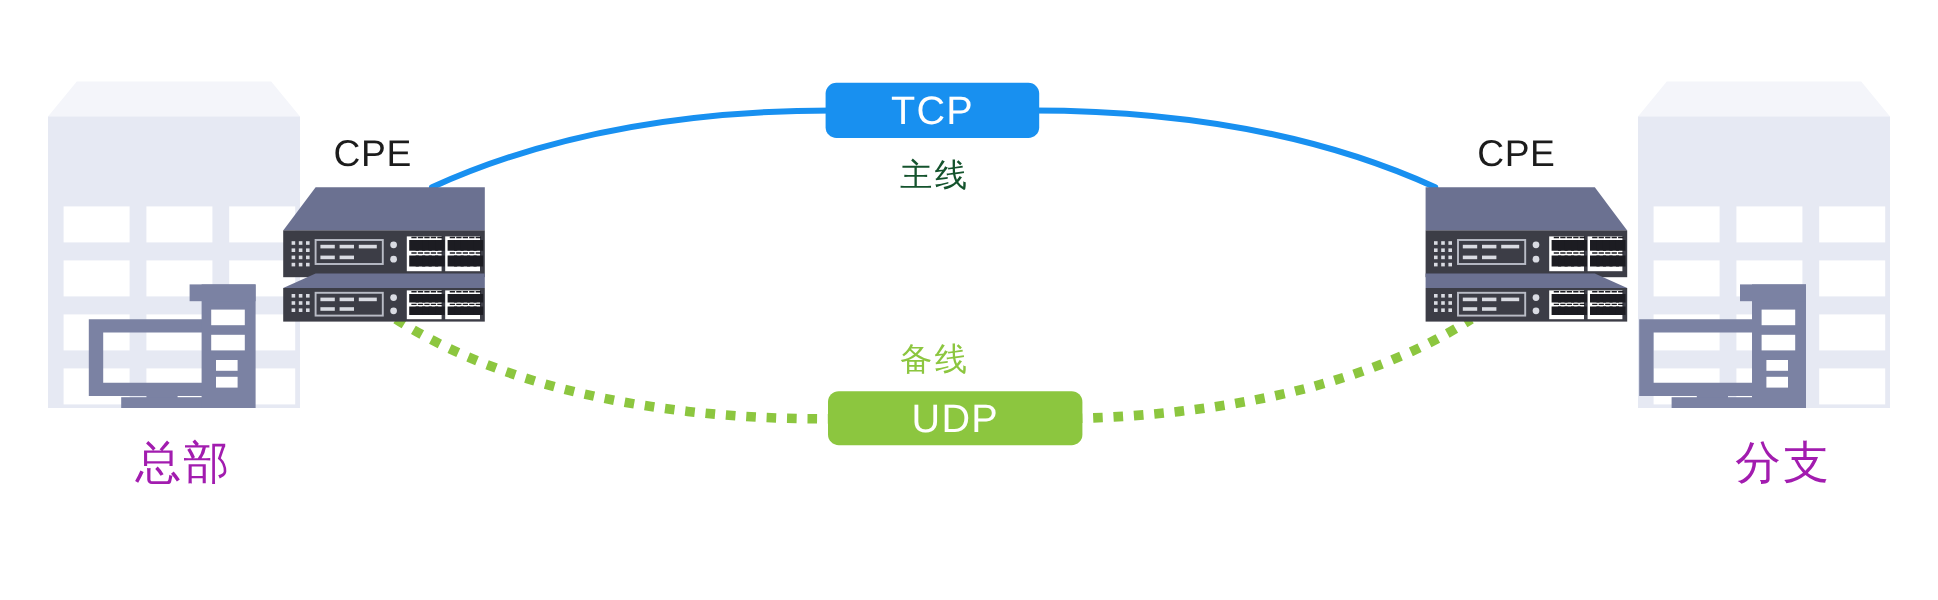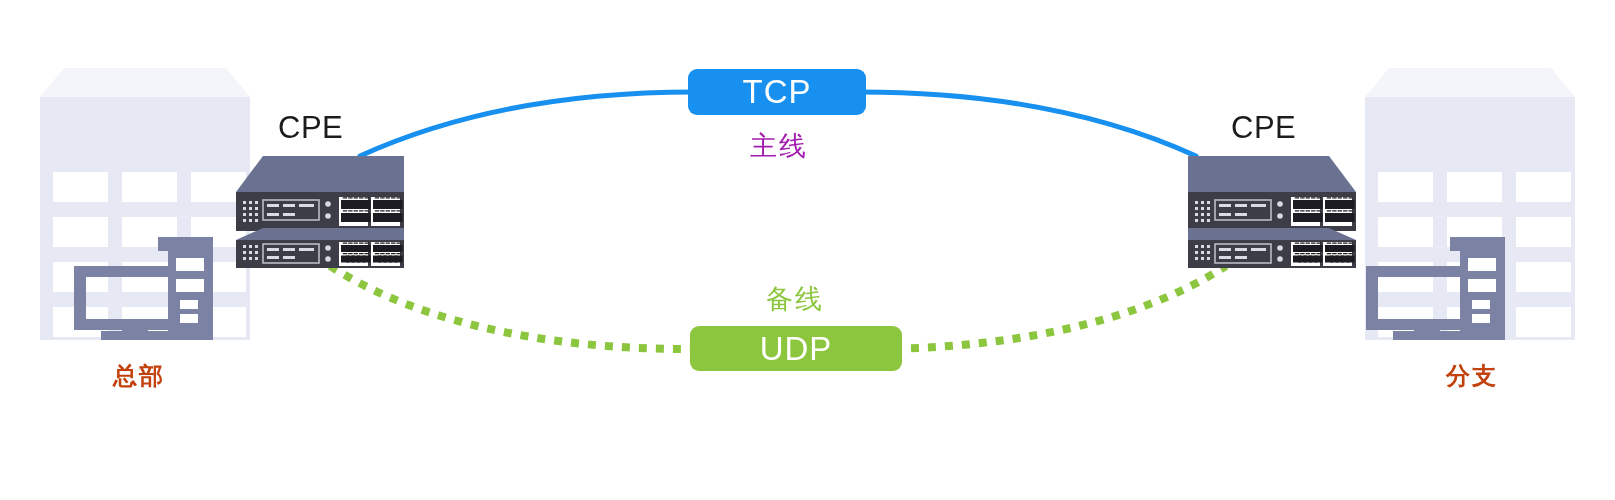--- a/index.html
+++ b/index.html
@@ -8,28 +8,28 @@
     font-family:"Liberation Sans","DejaVu Sans",sans-serif;
   }
   #stage{position:relative;width:1615px;height:500px;}
 
   
   .cpe-label{
     position:absolute;font-size:31px;color:#1c1c1c;font-weight:400;
     letter-spacing:0.5px;white-space:nowrap;text-align:right;
   }
   .site-label{
-    position:absolute;font-size:24px;color:#c2410c;font-weight:700;
+    position:absolute;font-size:38px;color:#a21caf;font-weight:400;
     white-space:nowrap;letter-spacing:2px;
   }
   .link-caption{
     position:absolute;font-size:27px;font-weight:400;white-space:nowrap;
     letter-spacing:2px;
   }
-  .caption-primary{color:#a21caf;font-family:Liberation Serif, serif;}
+  .caption-primary{color:#14532d;font-family:Liberation Serif, serif;}
   .caption-backup{color:#8cc63f;}
 
   
   .pill{
     position:absolute;display:flex;align-items:center;justify-content:center;
     border-radius:9px;color:#ffffff;font-size:33px;letter-spacing:1px;
     font-weight:400;
   }
   .pill-tcp{background:#1890f0;}
   .pill-udp{background:#8cc63f;}
@@ -342,18 +342,18 @@
       <path d="M1325,245 h4 v-1.3 h-2.2 v-1.1 h4.4 v1.1 h-2.2 v1.3 h4 v7 h-8 Z" transform="translate(16.2,10.5)"></path>
       <path d="M1325,245 h4 v-1.3 h-2.2 v-1.1 h4.4 v1.1 h-2.2 v1.3 h4 v7 h-8 Z" transform="translate(21.6,10.5)"></path>
     </g>
   </svg>
 
   <div class="pill pill-tcp" style="left:688px;top:69px;width:178px;height:46px;">
     <span>TCP</span>
   </div>
   <div class="link-caption caption-primary" style="left:750px;top:128px;">主线</div>
 
-  <div class="link-caption caption-backup" style="left:750px;top:281px;margin-left:16px;">备线</div>
+  <div class="link-caption caption-backup" style="left:750px;top:281px;">备线</div>
   <div class="pill pill-udp" style="left:690px;top:326px;width:212px;height:45px;">
     <span>UDP</span>
   </div>
 
 </div>
 
 </body></html>

